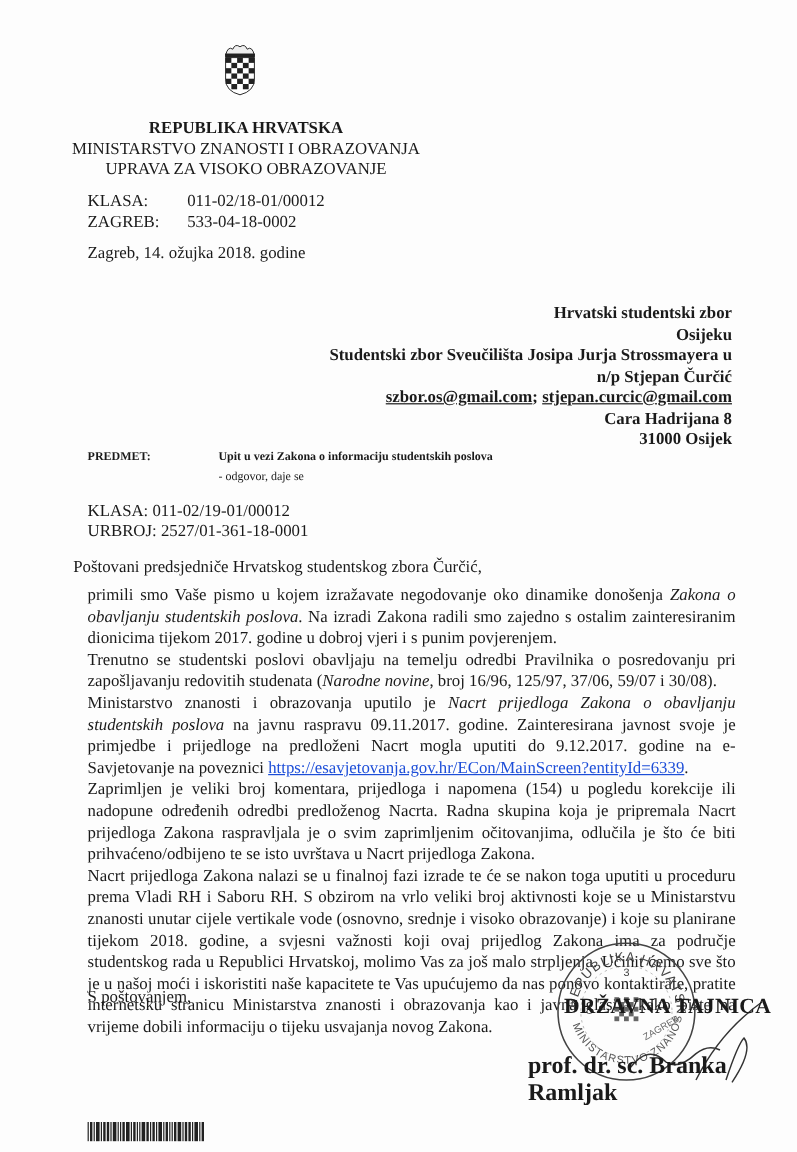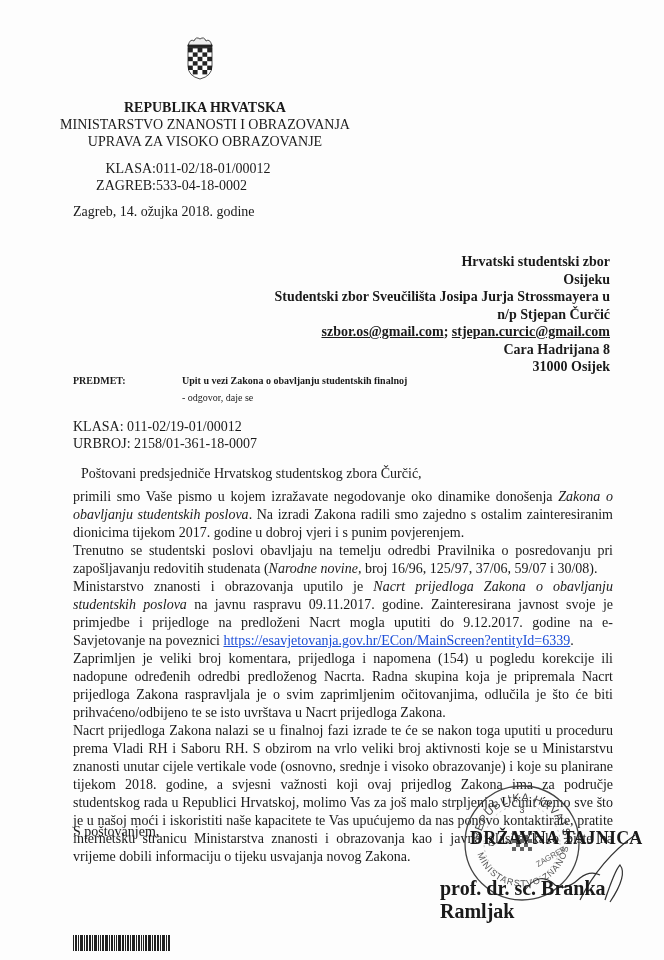--- a/index.html
+++ b/index.html
@@ -3,31 +3,31 @@
 <meta charset="utf-8">
 <style>
   html, body { margin:0; padding:0; background:#ffffff; }
   body { width:664px; height:960px; position:relative; overflow:hidden;
          font-family:"Liberation Serif", serif; color:#1a1a1a; }
   .page { position:absolute; left:0; top:0; width:664px; height:960px; background:#fdfdfd; }
   .abs { position:absolute; }
   .coat { left:186px; top:34px; width:28px; height:46px; }
   .hdr { left:60px; width:290px; text-align:center; font-size:14px; line-height:17px; }
   .hdr .b { font-weight:bold; }
-  .meta { left:73px; font-size:14px; line-height:17px;text-align:right; }
+  .meta { left:73px; font-size:14px; line-height:17px; }
   .meta .row { display:flex; }
   .meta .k { width:83px; }
   .date { left:73px; top:204px; font-size:14px; }
   .addr { right:54px; top:253px; text-align:right; font-weight:bold; font-size:14px; line-height:17.5px; }
   .addr u { text-decoration:underline; }
   .subj { left:73px; top:372px; font-size:10px; line-height:17px; display:flex;gap:23px; }
   .subj .lbl { font-weight:bold; width:86px; }
   .subj .t { font-weight:bold; }
   .ref { left:73px; top:418px; font-size:14px; line-height:17px; }
-  .greet { left:81px; top:466px; font-size:14px;text-align:center; }
+  .greet { left:61px; top:466px; font-size:14px;text-align:center; }
   .body { left:73px; top:488px; width:540px; font-size:14px; line-height:18px; text-align:justify; }
   .body p { margin:0; }
   .body a { color:#1d4ed8; text-decoration:underline; }
   .closing { left:73px; top:824px; font-size:14px; }
   .stamp { left:462px; top:783px; width:120px; height:120px; }
   .signtitle { left:470px; top:828px; font-weight:bold; font-size:18px; letter-spacing:0.2px; }
   .signname { left:440px; top:877px; font-weight:bold; font-size:20px; }
   .barcode { left:73px; top:935px; height:16px; display:flex; align-items:stretch; gap:1px; }
   .barcode span { background:#222; display:block; }
 </style>
@@ -88,28 +88,28 @@
     <div>
       <u>szbor.os@gmail.com</u><span>; </span><u>stjepan.curcic@gmail.com</u>
     </div>
     <div>Cara Hadrijana 8</div>
     <div>31000 Osijek</div>
   </div>
 
   <div class="abs subj">
     <span class="lbl">PREDMET:</span>
     <div>
-      <div class="t">Upit u vezi Zakona o obavljanju studentskih finalnoj</div>
+      <div class="t">Upit u vezi Zakona o informaciju studentskih poslova</div>
       <div>- odgovor, daje se</div>
     </div>
   </div>
 
   <div class="abs ref">
     <div>KLASA: 011-02/19-01/00012</div>
-    <div>URBROJ: 2158/01-361-18-0007</div>
+    <div>URBROJ: 2527/01-361-18-0001</div>
   </div>
 
   <div class="abs greet">Poštovani predsjedniče Hrvatskog studentskog zbora Čurčić,</div>
 
   <div class="abs body">
     <p><span>primili smo Vaše pismo u kojem izražavate negodovanje oko dinamike donošenja </span><i>Zakona o obavljanju studentskih poslova</i><span>. Na izradi Zakona radili smo zajedno s ostalim zainteresiranim dionicima tijekom 2017. godine u dobroj vjeri i s punim povjerenjem.</span></p>
     <p><span>Trenutno se studentski poslovi obavljaju na temelju odredbi Pravilnika o posredovanju pri zapošljavanju redovitih studenata (</span><i>Narodne novine</i><span>, broj 16/96, 125/97, 37/06, 59/07 i 30/08).</span></p>
     <p><span>Ministarstvo znanosti i obrazovanja uputilo je </span><i>Nacrt prijedloga Zakona o obavljanju studentskih poslova</i><span> na javnu raspravu 09.11.2017. godine. Zainteresirana javnost svoje je primjedbe i prijedloge na predloženi Nacrt mogla uputiti do 9.12.2017. godine na e-Savjetovanje na poveznici </span><a>https://esavjetovanja.gov.hr/ECon/MainScreen?entityId=6339</a><span>.</span></p>
     <p>Zaprimljen je veliki broj komentara, prijedloga i napomena (154) u pogledu korekcije ili nadopune određenih odredbi predloženog Nacrta. Radna skupina koja je pripremala Nacrt prijedloga Zakona raspravljala je o svim zaprimljenim očitovanjima, odlučila je što će biti prihvaćeno/odbijeno te se isto uvrštava u Nacrt prijedloga Zakona.</p>
     <p>Nacrt prijedloga Zakona nalazi se u finalnoj fazi izrade te će se nakon toga uputiti u proceduru prema Vladi RH i Saboru RH. S obzirom na vrlo veliki broj aktivnosti koje se u Ministarstvu znanosti unutar cijele vertikale vode (osnovno, srednje i visoko obrazovanje) i koje su planirane tijekom 2018. godine, a svjesni važnosti koji ovaj prijedlog Zakona ima za područje studentskog rada u Republici Hrvatskoj, molimo Vas za još malo strpljenja. Učinit ćemo sve što je u našoj moći i iskoristiti naše kapacitete te Vas upućujemo da nas ponovo kontaktirate, pratite internetsku stranicu Ministarstva znanosti i obrazovanja kao i javna glasila kako biste na vrijeme dobili informaciju o tijeku usvajanja novog Zakona.</p>

